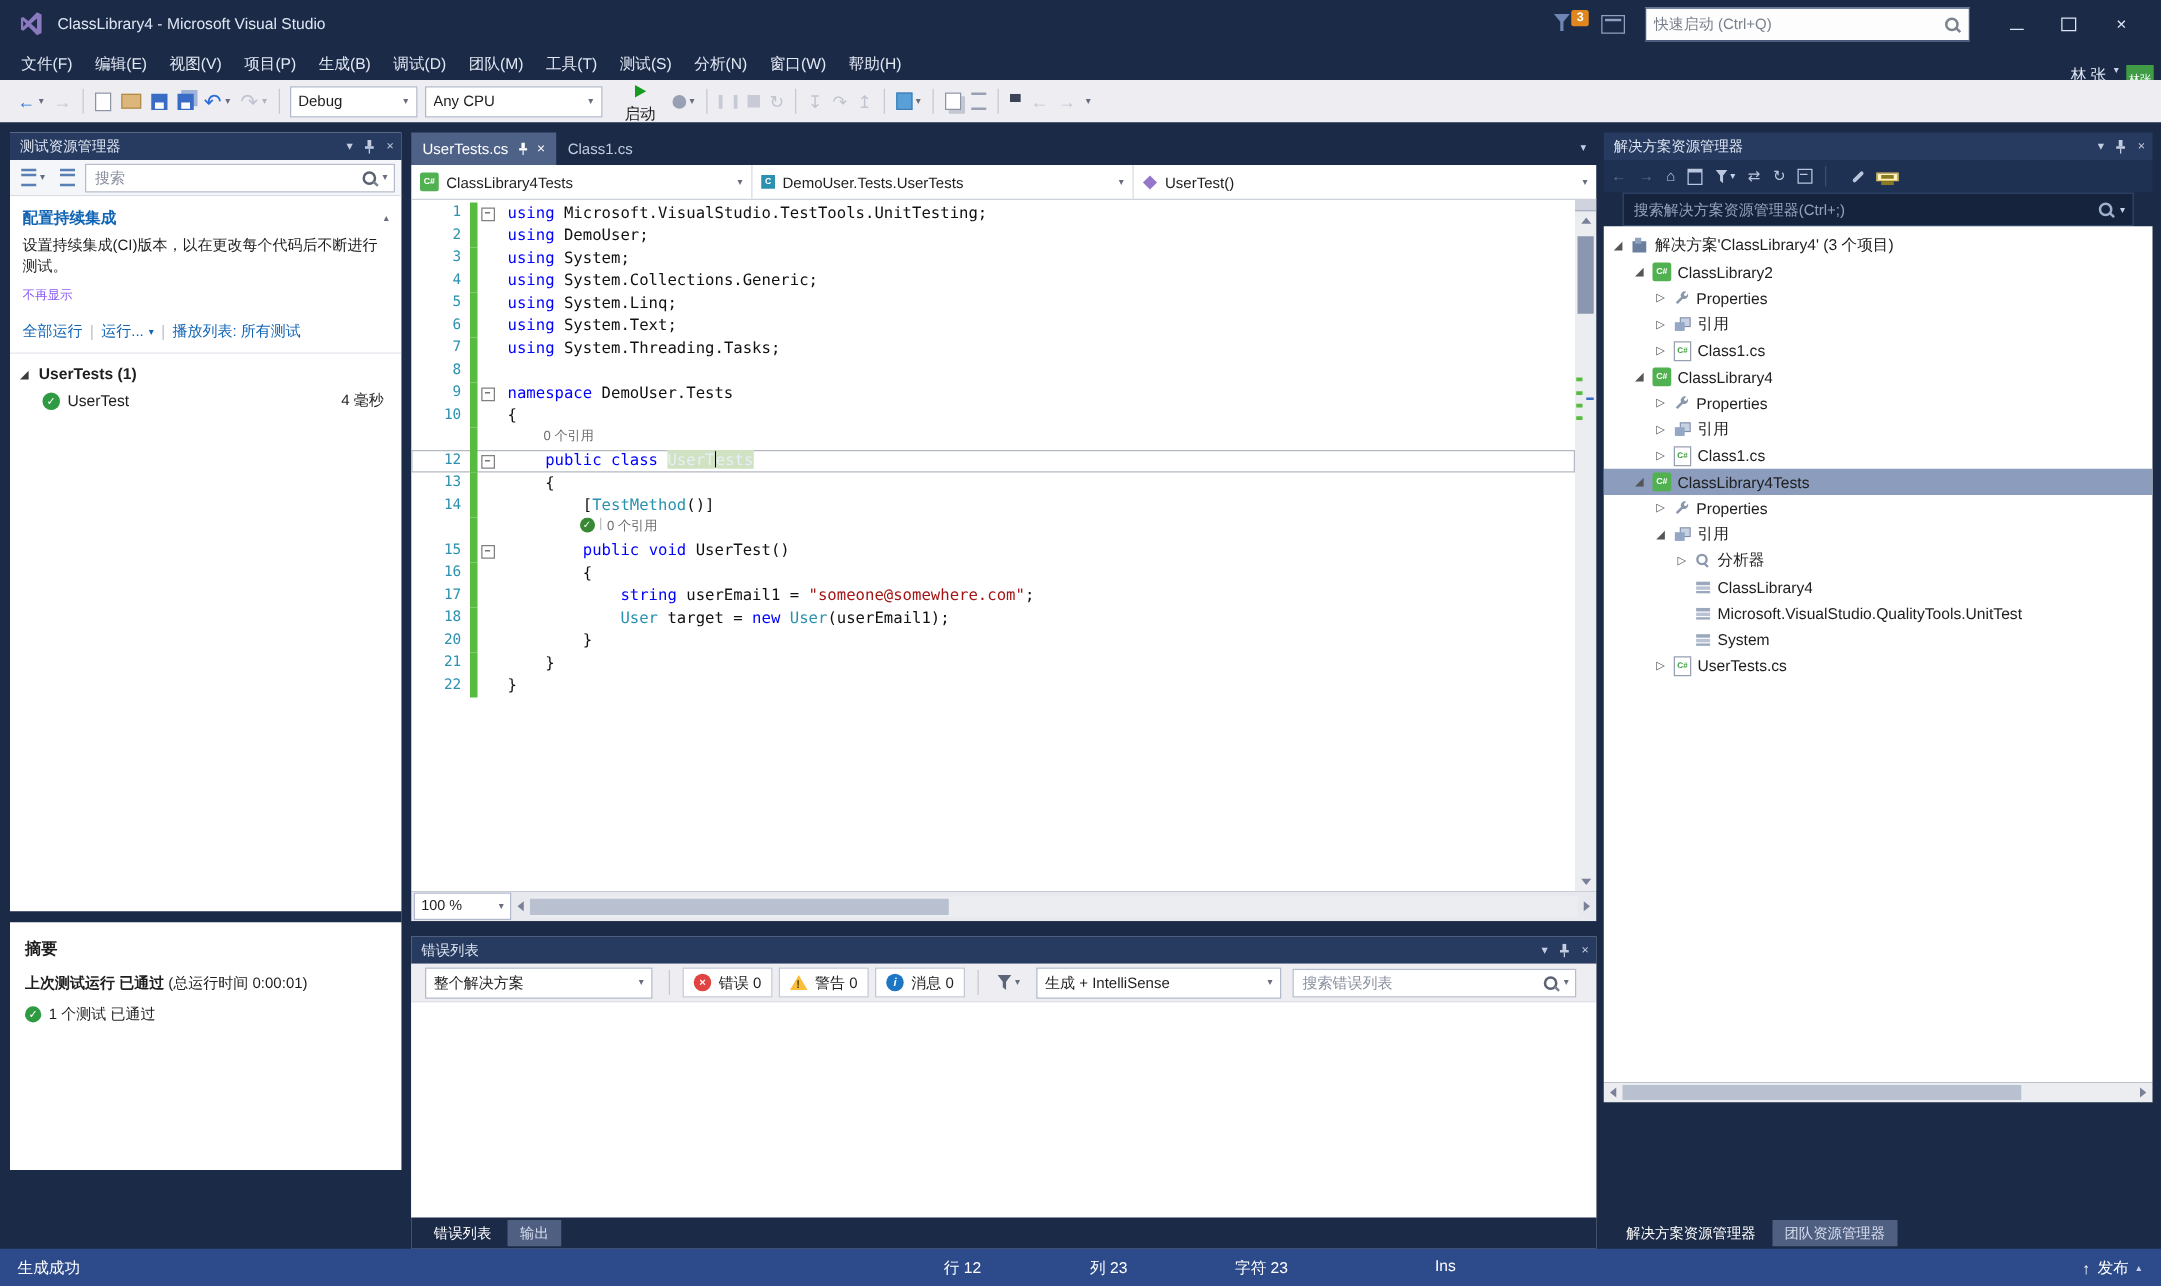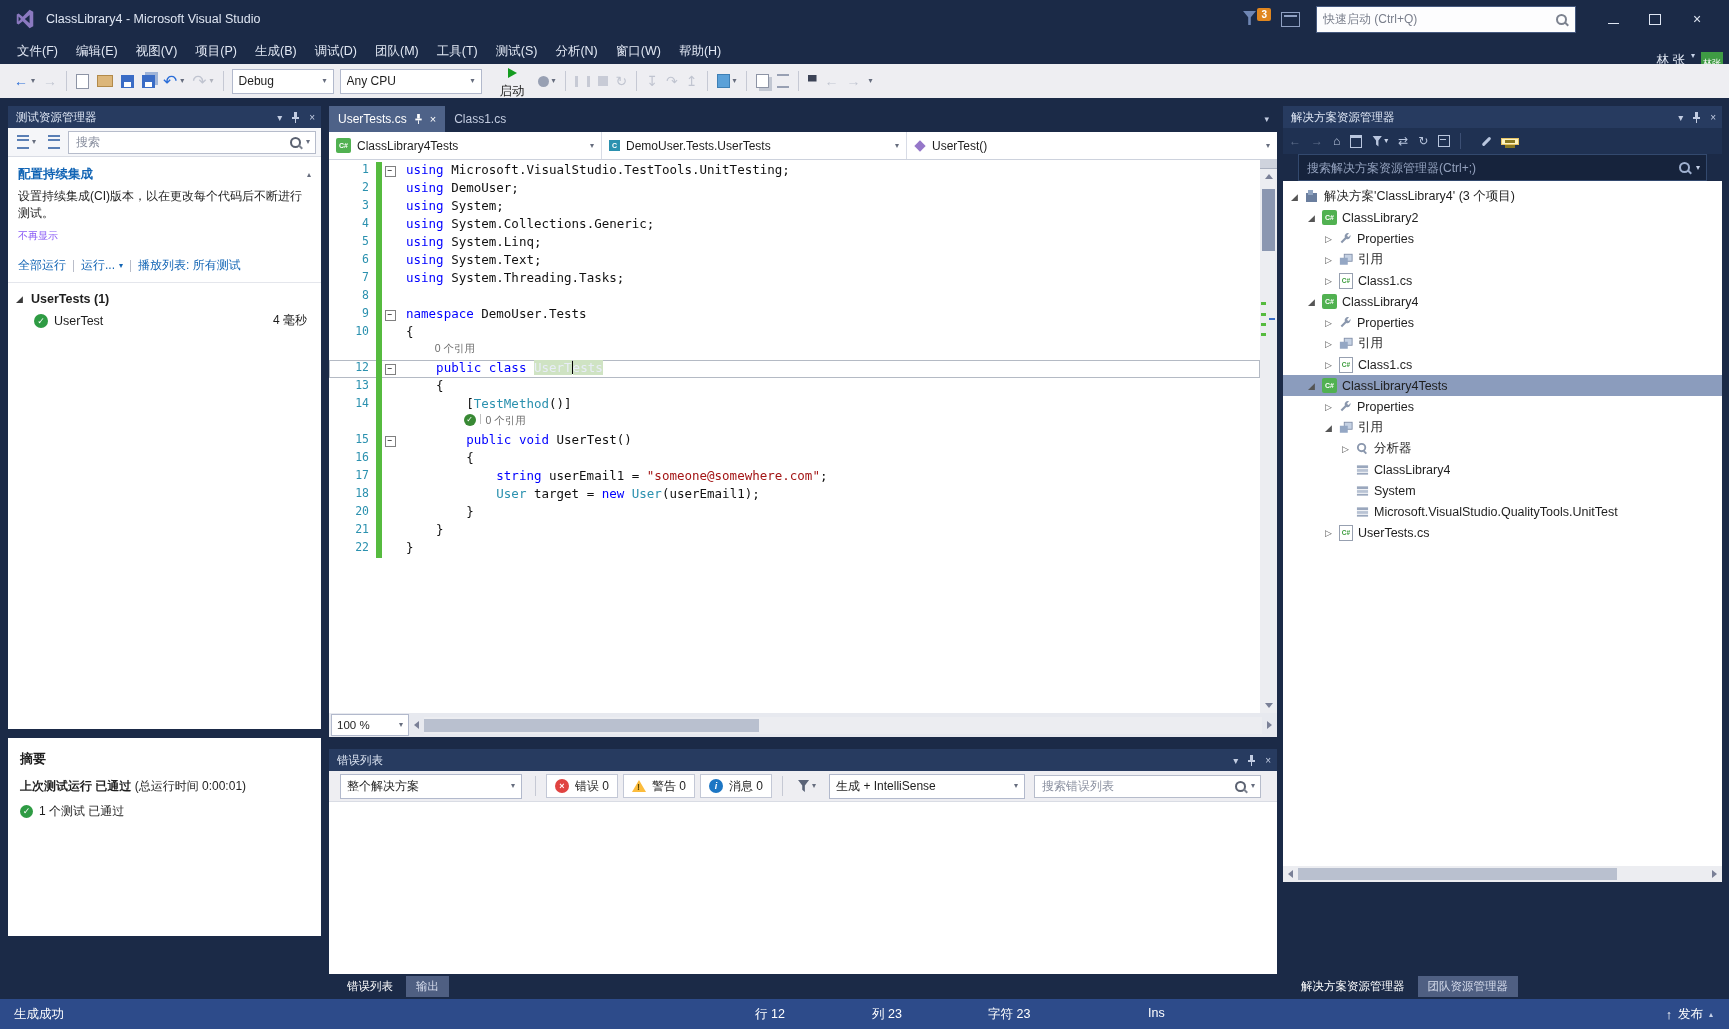--- a/index.html
+++ b/index.html
@@ -763,32 +763,32 @@
           </div>
           <div class="srow" style="padding-left: 57px;">
             <span class="sarrow"></span>
             <span class="ticon ticon-reference">
               <svg width="13" height="12" viewBox="0 0 14 12">
                 <rect x="1" y="1" width="12" height="3" fill="#9aa7bd"></rect>
                 <rect x="1" y="5" width="12" height="3" fill="#b9c3d4"></rect>
                 <rect x="1" y="9" width="12" height="2" fill="#9aa7bd"></rect>
               </svg>
             </span>
-            <span class="slabel">System</span>
+            <span class="slabel">Microsoft.VisualStudio.QualityTools.UnitTest</span>
           </div>
           <div class="srow" style="padding-left: 57px;">
             <span class="sarrow"></span>
             <span class="ticon ticon-reference">
               <svg width="13" height="12" viewBox="0 0 14 12">
                 <rect x="1" y="1" width="12" height="3" fill="#9aa7bd"></rect>
                 <rect x="1" y="5" width="12" height="3" fill="#b9c3d4"></rect>
                 <rect x="1" y="9" width="12" height="2" fill="#9aa7bd"></rect>
               </svg>
             </span>
-            <span class="slabel">Microsoft.VisualStudio.QualityTools.UnitTest</span>
+            <span class="slabel">System</span>
           </div>
           <div class="srow" style="padding-left: 40px;">
             <span class="sarrow">▷</span>
             <span class="ticon ticon-csfile">C#</span>
             <span class="slabel">UserTests.cs</span>
           </div>
         </div>
       <div class="se-hscroll">
         <span class="tri tri-left"></span>
         <div class="se-htrack">

